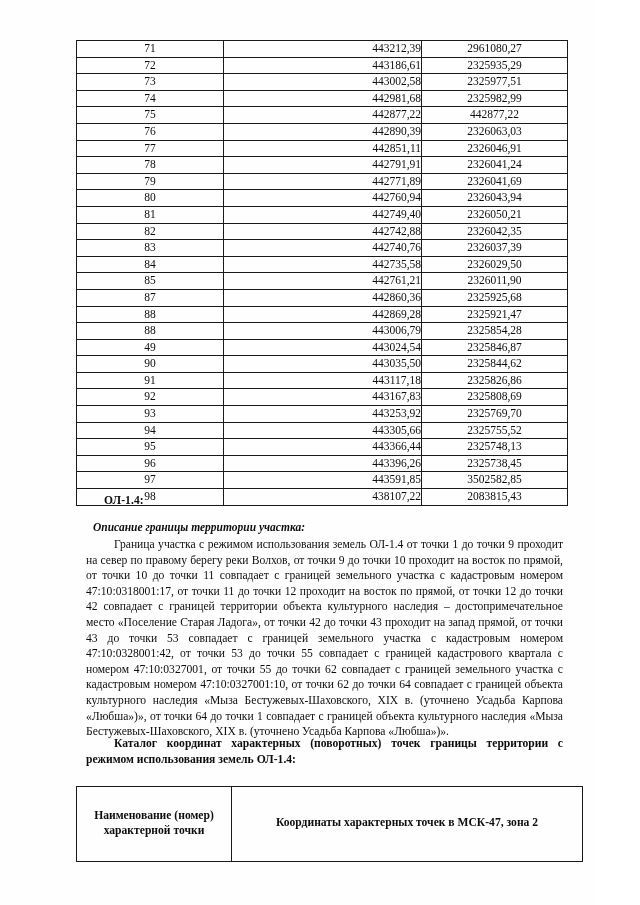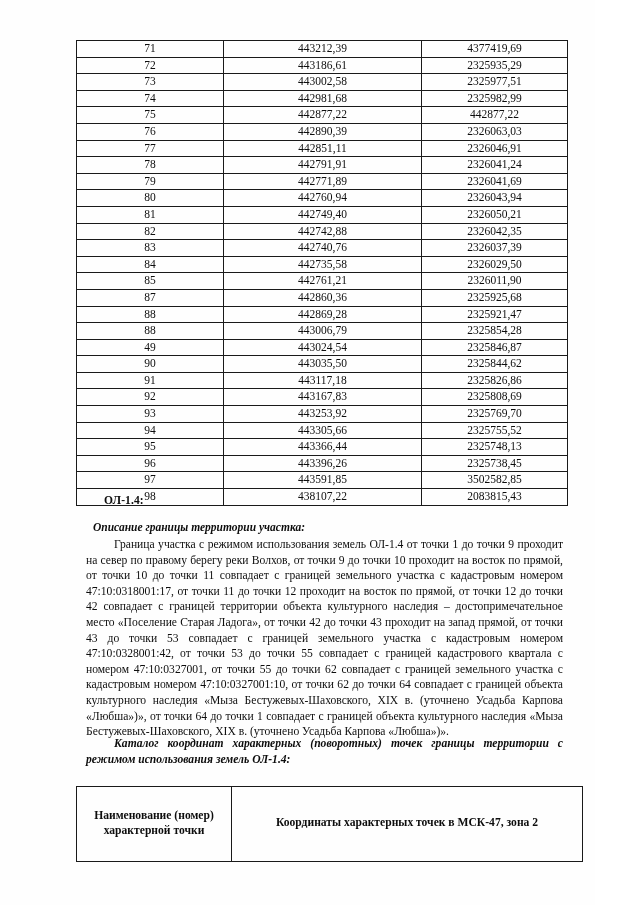--- a/index.html
+++ b/index.html
@@ -40,21 +40,21 @@
     height: 15.6px;
     line-height: 15.6px;
     padding: 0;
     text-align: center;
     vertical-align: middle;
     font-size: 11.5px;
     font-family: "Liberation Serif", "DejaVu Serif", serif;
     white-space: nowrap;
   }
   .coord-table td.c-num   { width: 146px; }
-  .coord-table td.c-x     { width: 197px; }
+  .coord-table td.c-x     { width: 197px; text-align: right; }
   .coord-table td.c-y     { width: 145px; }
 
   
   .section-label {
     position: absolute;
     left: 104px;
     top: 494px;
     font-size: 11.5px;
     font-weight: bold;
     letter-spacing: 0.1px;
@@ -80,21 +80,20 @@
     hyphens: none;
   }
   .catalog-par {
     position: absolute;
     left: 86px;
     top: 736px;
     width: 477px;
     font-size: 11.6px;
     line-height: 15.8px;
     font-weight: bold;
-    font-style: italic;
     text-align: justify;
     text-justify: inter-word;
     text-indent: 28px;
   }
 
   
   .header-table {
     position: absolute;
     left: 76px;
     top: 786px;
@@ -119,21 +118,21 @@
 </head>
 <body>
 
 <div class="page">
 
   <table class="coord-table">
     <tbody>
         <tr>
           <td class="c-num">71</td>
           <td class="c-x">443212,39</td>
-          <td class="c-y">4377419,69</td>
+          <td class="c-y">2961080,27</td>
         </tr>
         <tr>
           <td class="c-num">72</td>
           <td class="c-x">443186,61</td>
           <td class="c-y">2325935,29</td>
         </tr>
         <tr>
           <td class="c-num">73</td>
           <td class="c-x">443002,58</td>
           <td class="c-y">2325977,51</td>

